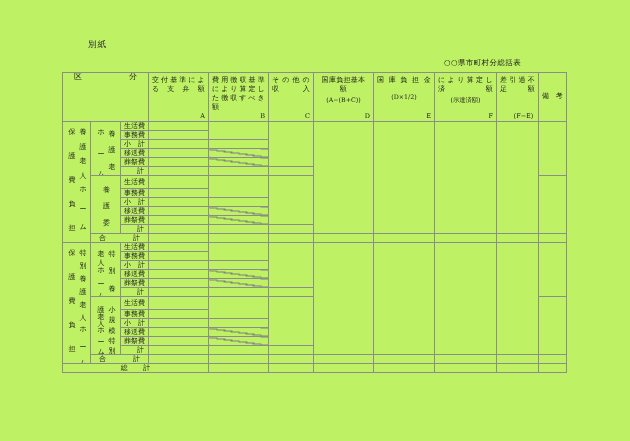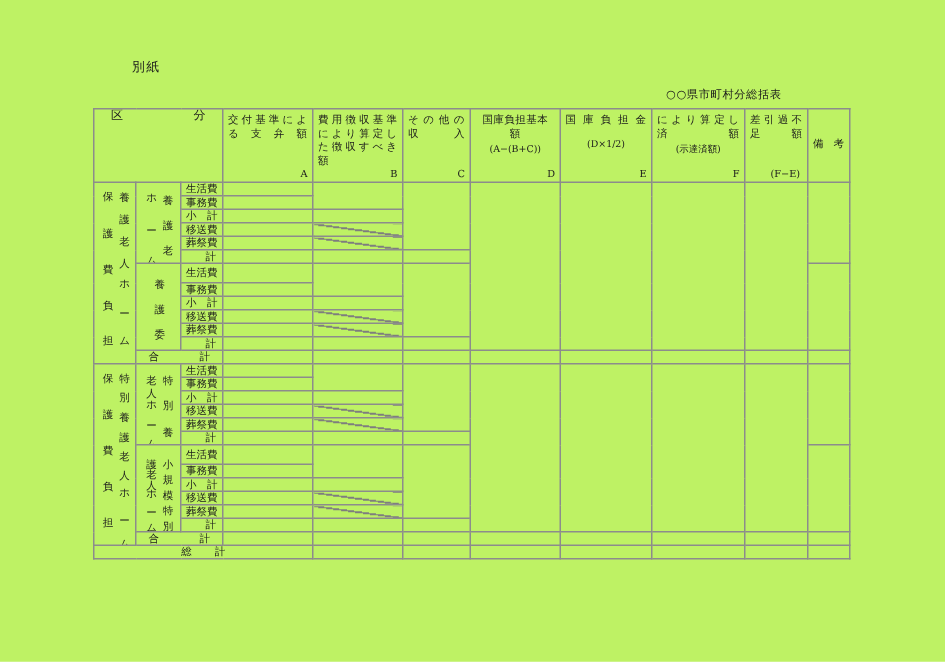--- a/index.html
+++ b/index.html
@@ -33,21 +33,21 @@
   .htext.hcenter{text-align-last:center;}
   .hformula{text-align:center;font-size:6.3px;margin-top:2px;letter-spacing:0;}
   .hformula.gap{margin-top:8px;}
   .hletter{position:absolute;right:3px;bottom:1px;font-size:6.5px;}
   .hletter.center{left:12px;right:0;text-align:center;}
   .htext.biko{padding-top:19px;}
 
   
   td.lbl{text-align:justify;text-align-last:justify;padding:0 3px;}
   td.lblk{text-align:right;text-align-last:right;padding-right:4px;}
-  td.gokei{text-align:justify;text-align-last:justify;padding:0 8px;}
+  td.gokei{text-align:justify;text-align-last:justify;padding:0 8px;font-family:Liberation Mono, monospace;}
   td.sokei{text-align:center;letter-spacing:2.2em;padding-left:2.2em;}
 
   
   td.sec,td.grp{vertical-align:middle;}
   .vert{writing-mode:vertical-rl;white-space:pre-line;margin:0 auto;
         text-align:justify;text-align-last:justify;line-height:11px;letter-spacing:0;}
   .vsec{height:120px;}
   .vgrp{height:50px;}
   .vgrp2{height:52px;}
 

